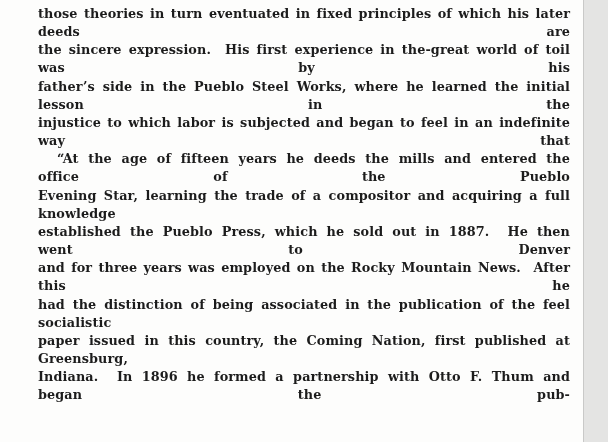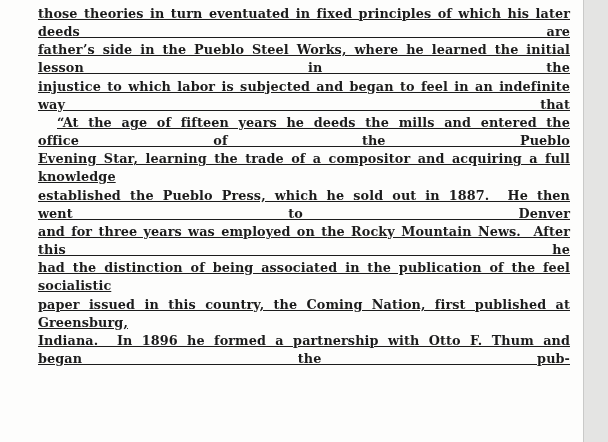--- a/index.html
+++ b/index.html
@@ -32,35 +32,35 @@
     font-size: 12.8px;
     font-weight: 600;
     line-height: 18.15px;
     color: #1c1c1c;
     letter-spacing: 0.1px;
     word-spacing: 1.5px;
   }
   .line {
     text-align: justify;
     text-align-last: justify;
-    text-decoration: underline;
   }
   .line.para-end {
     text-align-last: left;
   }
   .line.indent {
     text-indent: 19px;
   }
 </style>
 </head>
 <body>
 
 <div class="page">
   <div class="text-block" id="text-block">
       <div class="line">those theories in turn eventuated in fixed principles of which his later deeds are</div>
+      <div class="line">the sincere expression.&nbsp; His first experience in the-great world of toil was by his</div>
       <div class="line">father’s side in the Pueblo Steel Works, where he learned the initial lesson in the</div>
       <div class="line">injustice to which labor is subjected and began to feel in an indefinite way that</div>
       <div class="line indent">“At the age of fifteen years he deeds the mills and entered the office of the Pueblo</div>
       <div class="line">Evening Star, learning the trade of a compositor and acquiring a full knowledge</div>
       <div class="line">established the Pueblo Press, which he sold out in 1887.&nbsp; He then went to Denver</div>
       <div class="line">and for three years was employed on the Rocky Mountain News.&nbsp; After this he</div>
       <div class="line">had the distinction of being associated in the publication of the feel socialistic</div>
       <div class="line">paper issued in this country, the Coming Nation, first published at Greensburg,</div>
       <div class="line">Indiana.&nbsp; In 1896 he formed a partnership with Otto F. Thum and began the pub-</div>
     </div>

